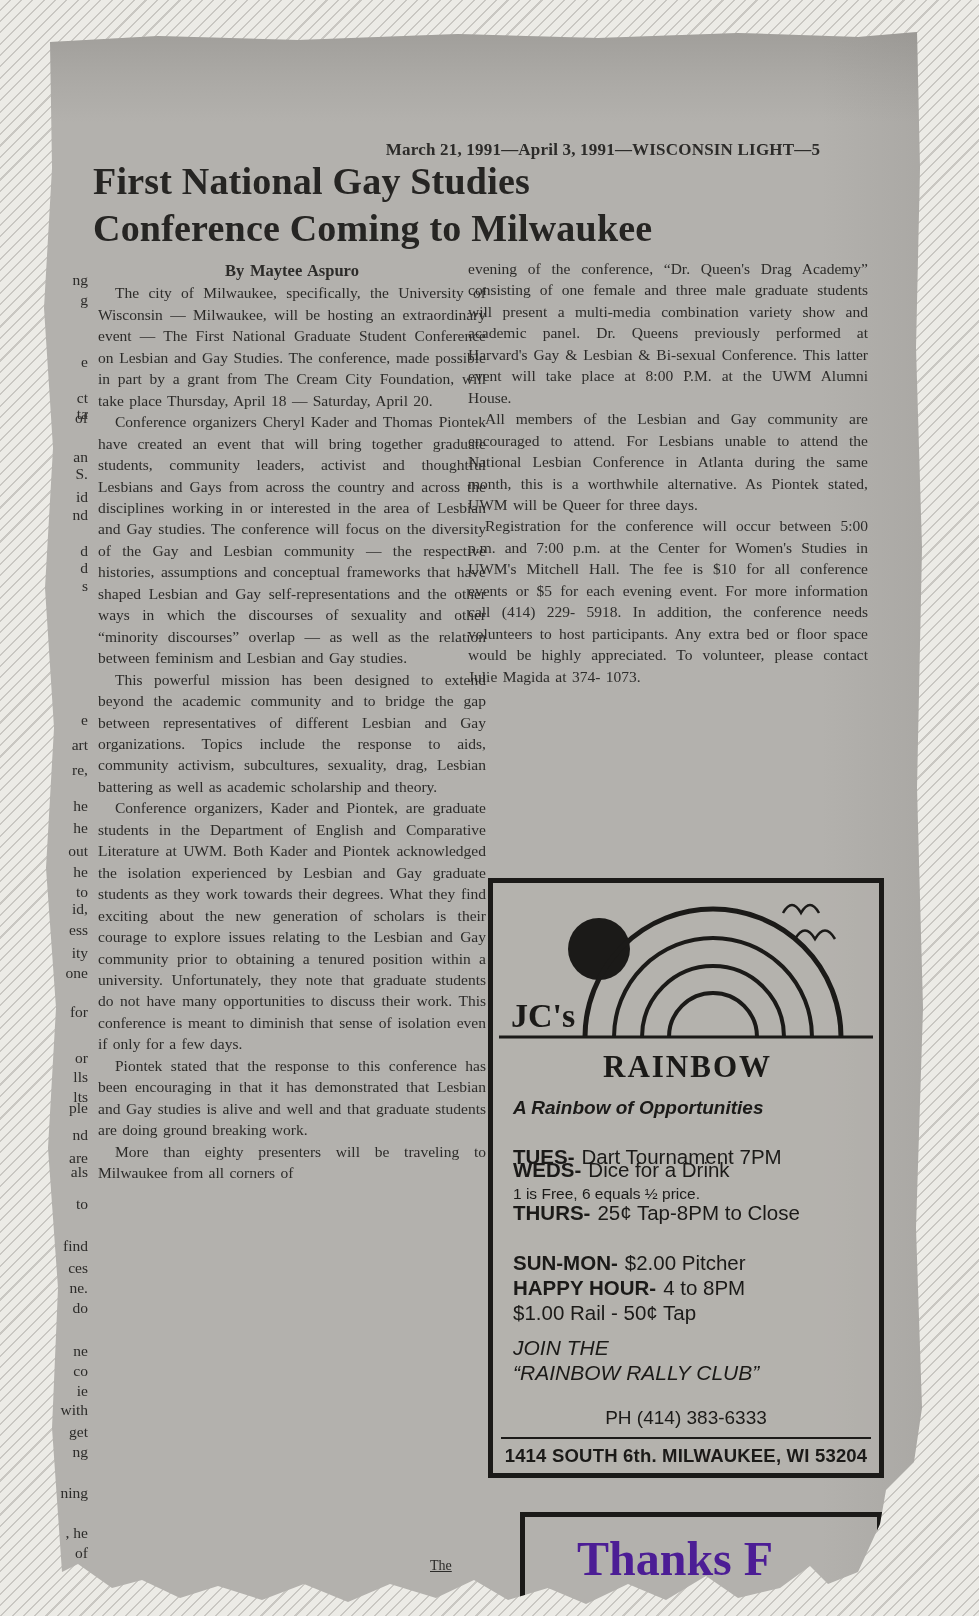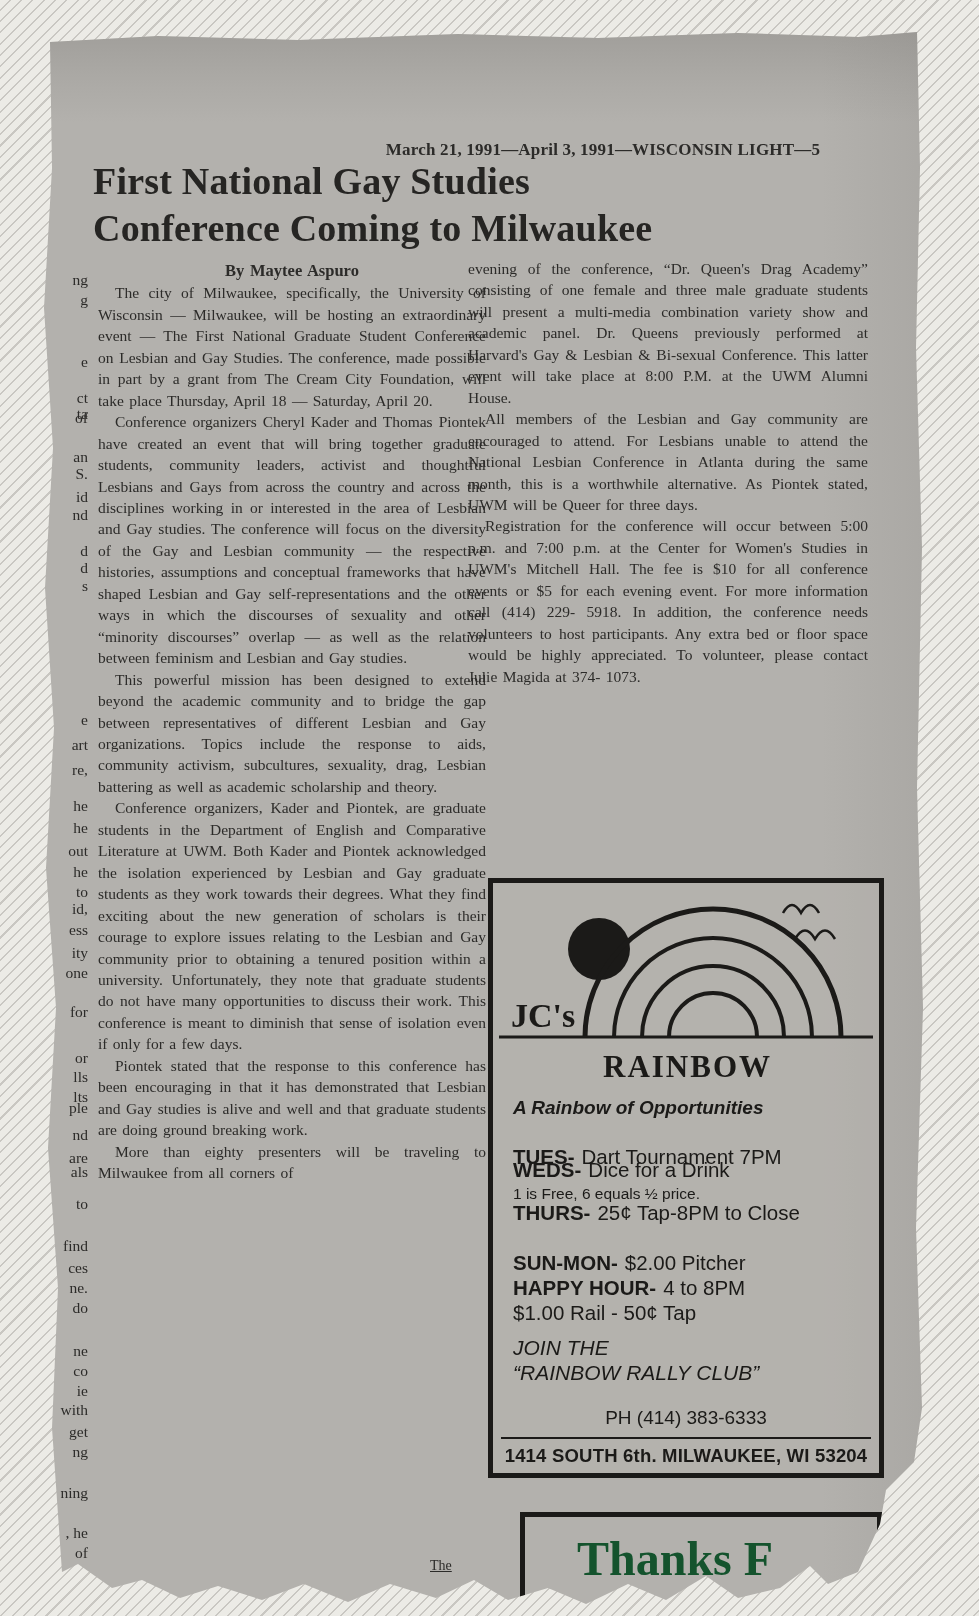--- a/index.html
+++ b/index.html
@@ -53,21 +53,21 @@
   .sched.small{font-size:15.5px;}
   .joinblock{position:absolute;left:20px;top:452px;font-size:21px;font-style:italic;line-height:25px;}
   .phone{position:absolute;left:0;top:524px;width:100%;text-align:center;font-size:19px;}
   .adrule{position:absolute;left:8px;right:8px;top:554px;border-top:2px solid #1b1a18;}
   .address{position:absolute;left:0;top:562px;width:100%;text-align:center;font-size:18.5px;font-weight:700;letter-spacing:.2px;}
   .thanksbox{
     position:absolute;left:482px;top:1484px;width:352px;height:116px;
     border:5px solid #1b1a18;
   }
   .thankstext{
-    position:absolute;left:52px;top:14px;font-size:48px;font-weight:700;color:#14532d;
+    position:absolute;left:52px;top:14px;font-size:48px;font-weight:700;color:#4c1d95;
     font-family:"Liberation Serif","DejaVu Serif",serif;white-space:nowrap;
   }
 </style>
 </head>
 <body>
 
 <div class="clipping">
 
   <div class="dateline">March 21, 1991—April 3, 1991—WISCONSIN LIGHT—5</div>
 

